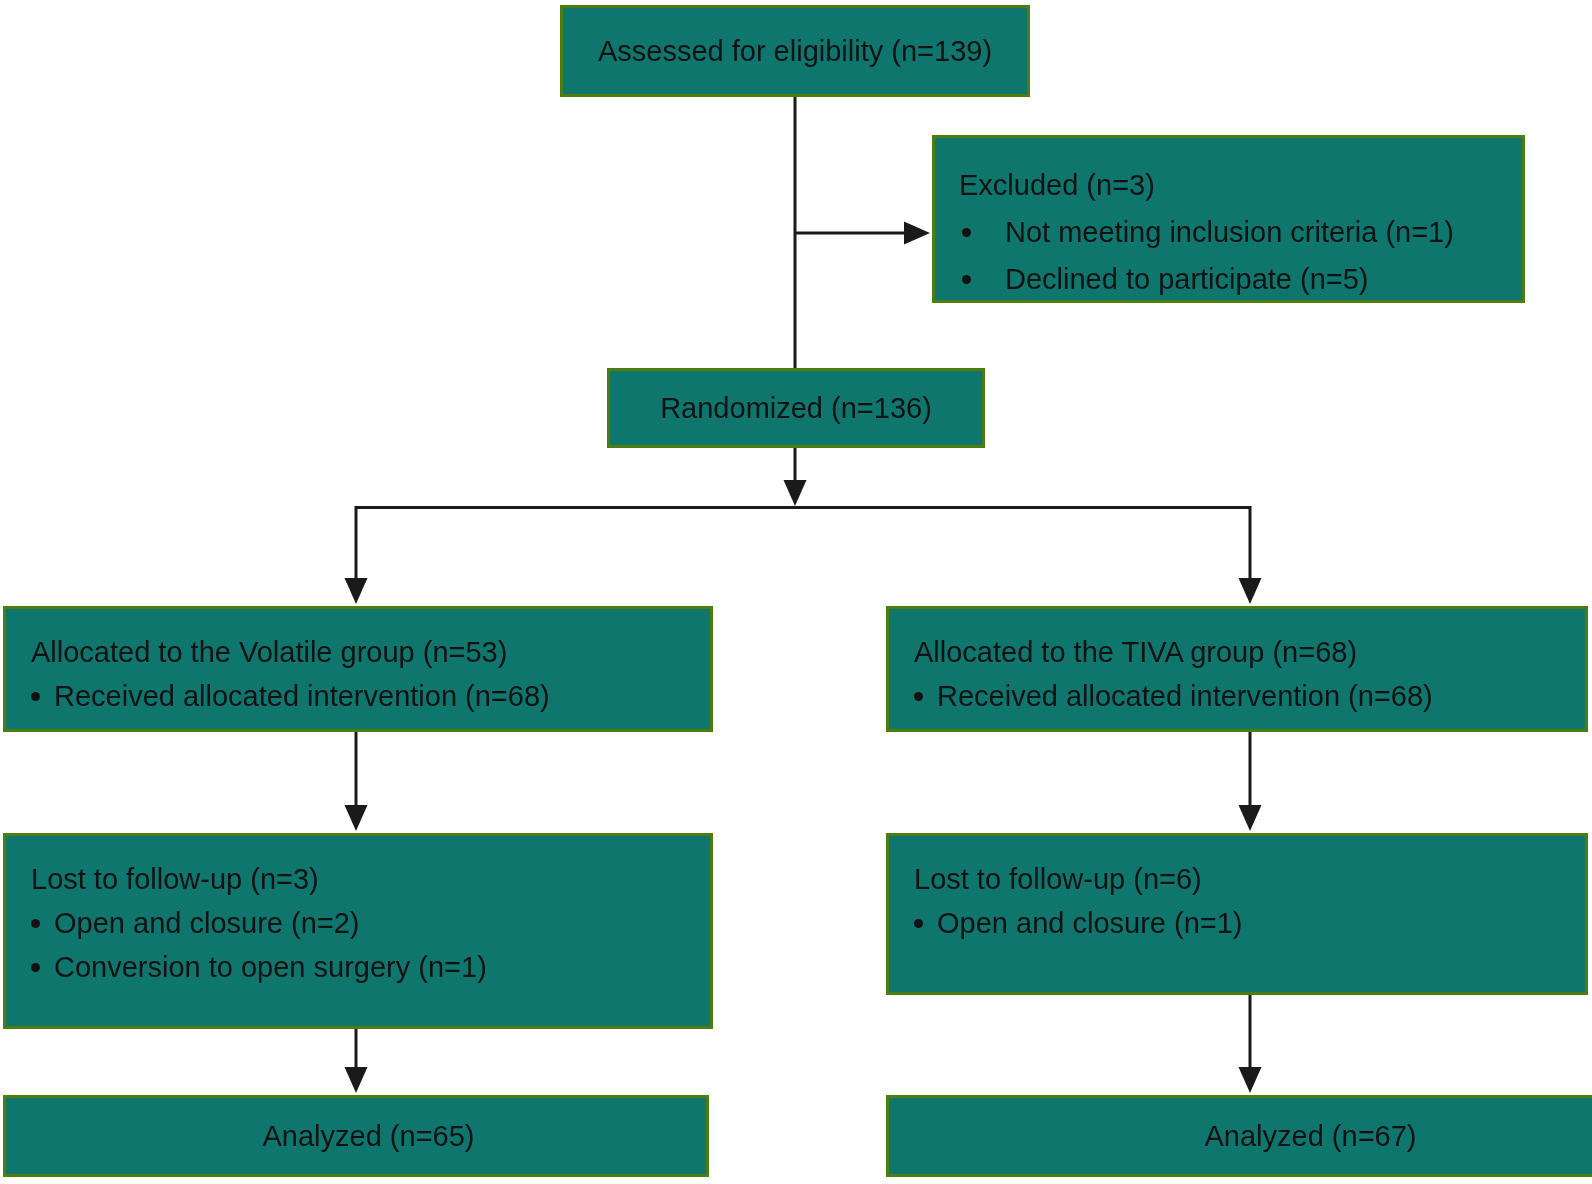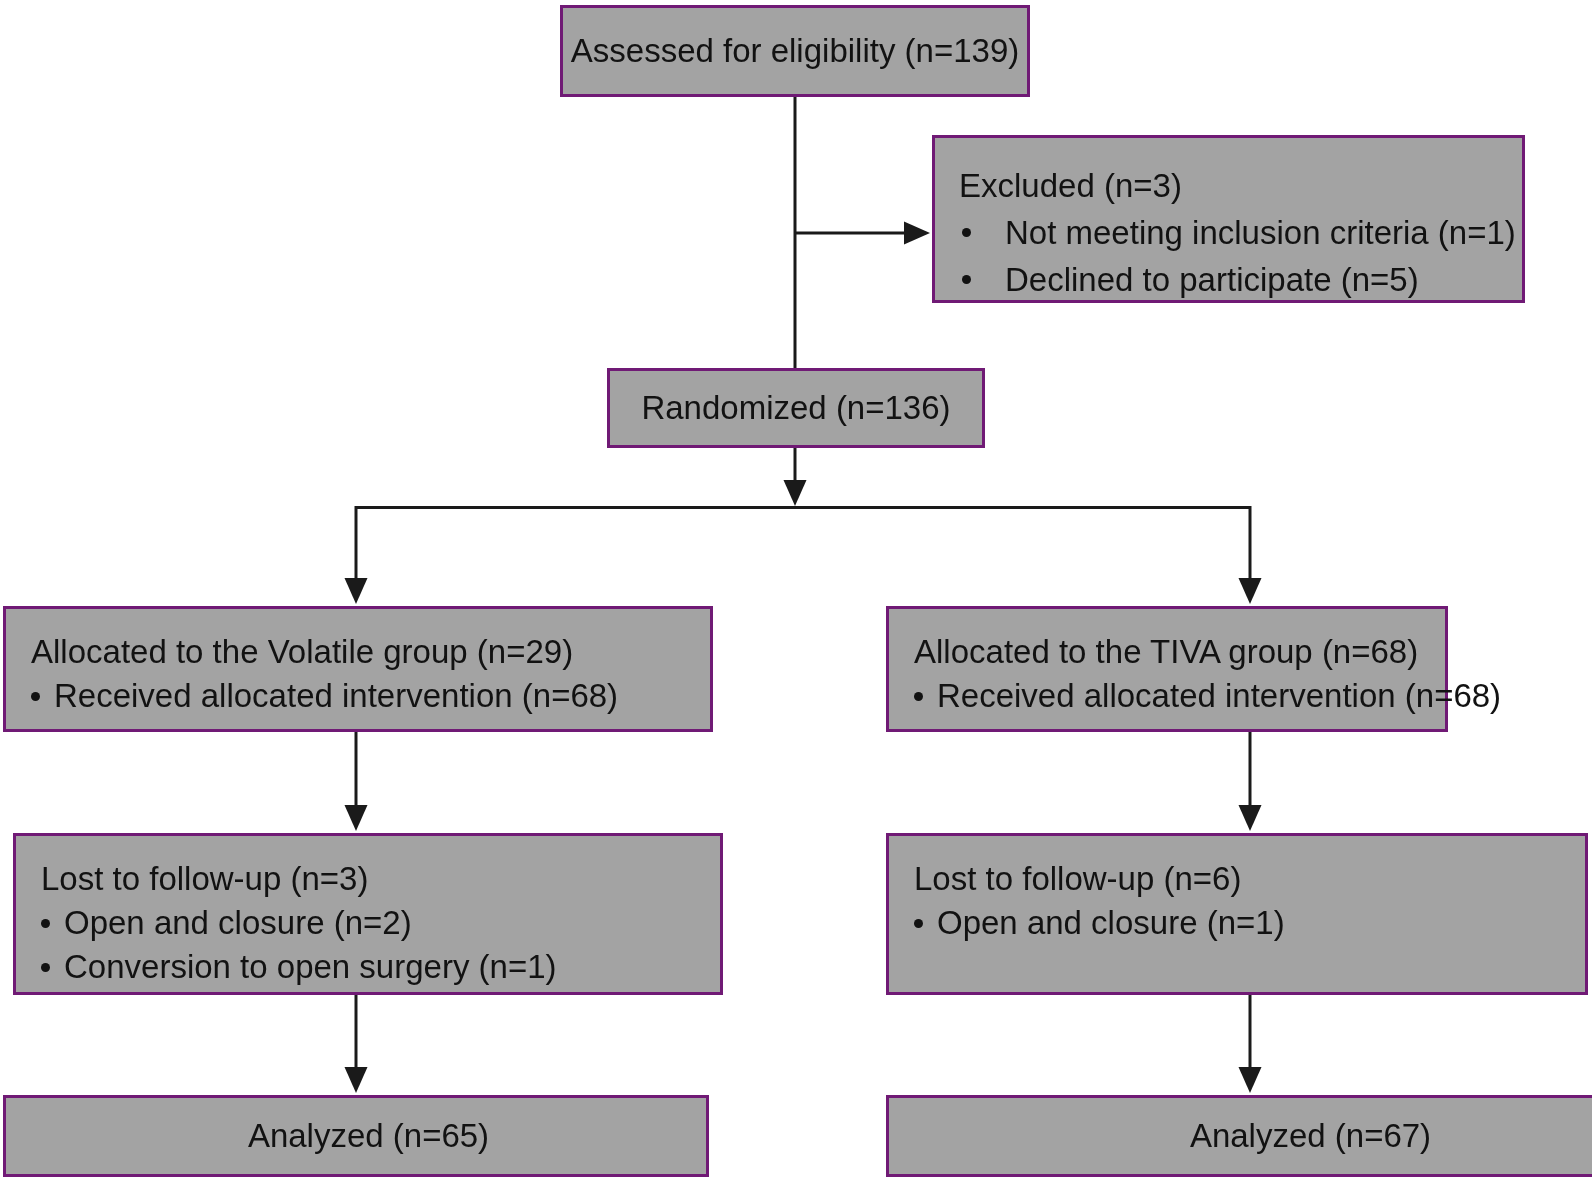--- a/index.html
+++ b/index.html
@@ -18,43 +18,43 @@
   }
   .connectors {
     position: absolute;
     left: 0;
     top: 0;
     width: 1592px;
     height: 1184px;
   }
   .box {
     position: absolute;
-    background: #a3a3a3;
-    border: 3px solid #701a75;
+    background: #0f766e;
+    border: 3px solid #4d7c0f;
     box-sizing: border-box;
-    font-size: 33px;
+    font-size: 29px;
     line-height: 44px;
     white-space: nowrap;
   }
   .center-box {
     display: flex;
     align-items: center;
     justify-content: center;
   }
   .left-box {
     display: flex;
     align-items: center;
     justify-content: center;
   }
   #box-eligibility { left: 560px; top: 5px;    width: 470px; height: 92px; }
   #box-excluded    { left: 932px; top: 135px;  width: 593px; height: 168px; padding: 24px 0 0 24px; line-height: 47px; }
   #box-randomized  { left: 607px; top: 368px;  width: 378px; height: 80px; }
   #box-allocated-volatile { left: 3px;   top: 606px;  width: 710px; height: 126px; padding: 21px 12px 0 25px; }
-  #box-allocated-tiva     { left: 886px; top: 606px;  width: 562px; height: 126px; padding: 21px 12px 0 25px; }
-  #box-lost-volatile      { left: 3px;   top: 833px;  width: 710px; height: 162px; padding: 21px 12px 0 25px; margin-left: 10px; }
+  #box-allocated-tiva     { left: 886px; top: 606px;  width: 702px; height: 126px; padding: 21px 12px 0 25px; }
+  #box-lost-volatile      { left: 3px;   top: 833px;  width: 710px; height: 196px; padding: 21px 12px 0 25px; }
   #box-lost-tiva          { left: 886px; top: 833px;  width: 702px; height: 162px; padding: 21px 12px 0 25px; }
   #box-analyzed-volatile  { left: 3px;   top: 1095px; width: 706px; height: 82px; padding-left: 25px; }
   #box-analyzed-tiva      { left: 886px; top: 1095px; width: 824px; height: 82px; padding-left: 25px; }
 
   .bullet-row {
     display: flex;
     align-items: flex-end;
   }
   .dot {
     width: 9px;
@@ -130,21 +130,21 @@
       <span class="dot gap-lg"></span>
       <span>Declined to participate (n=5)</span>
     </div>
   </div>
 
   <div class="box center-box" id="box-randomized">
     <span>Randomized (n=136)</span>
   </div>
 
   <div class="box" id="box-allocated-volatile">
-    <div>Allocated to the Volatile group (n=29)</div>
+    <div>Allocated to the Volatile group (n=53)</div>
     <div class="bullet-row">
       <span class="dot gap-sm"></span>
       <span>Received allocated intervention (n=68)</span>
     </div>
   </div>
 
   <div class="box" id="box-allocated-tiva">
     <div>Allocated to the TIVA group (n=68)</div>
     <div class="bullet-row">
       <span class="dot gap-sm"></span>

